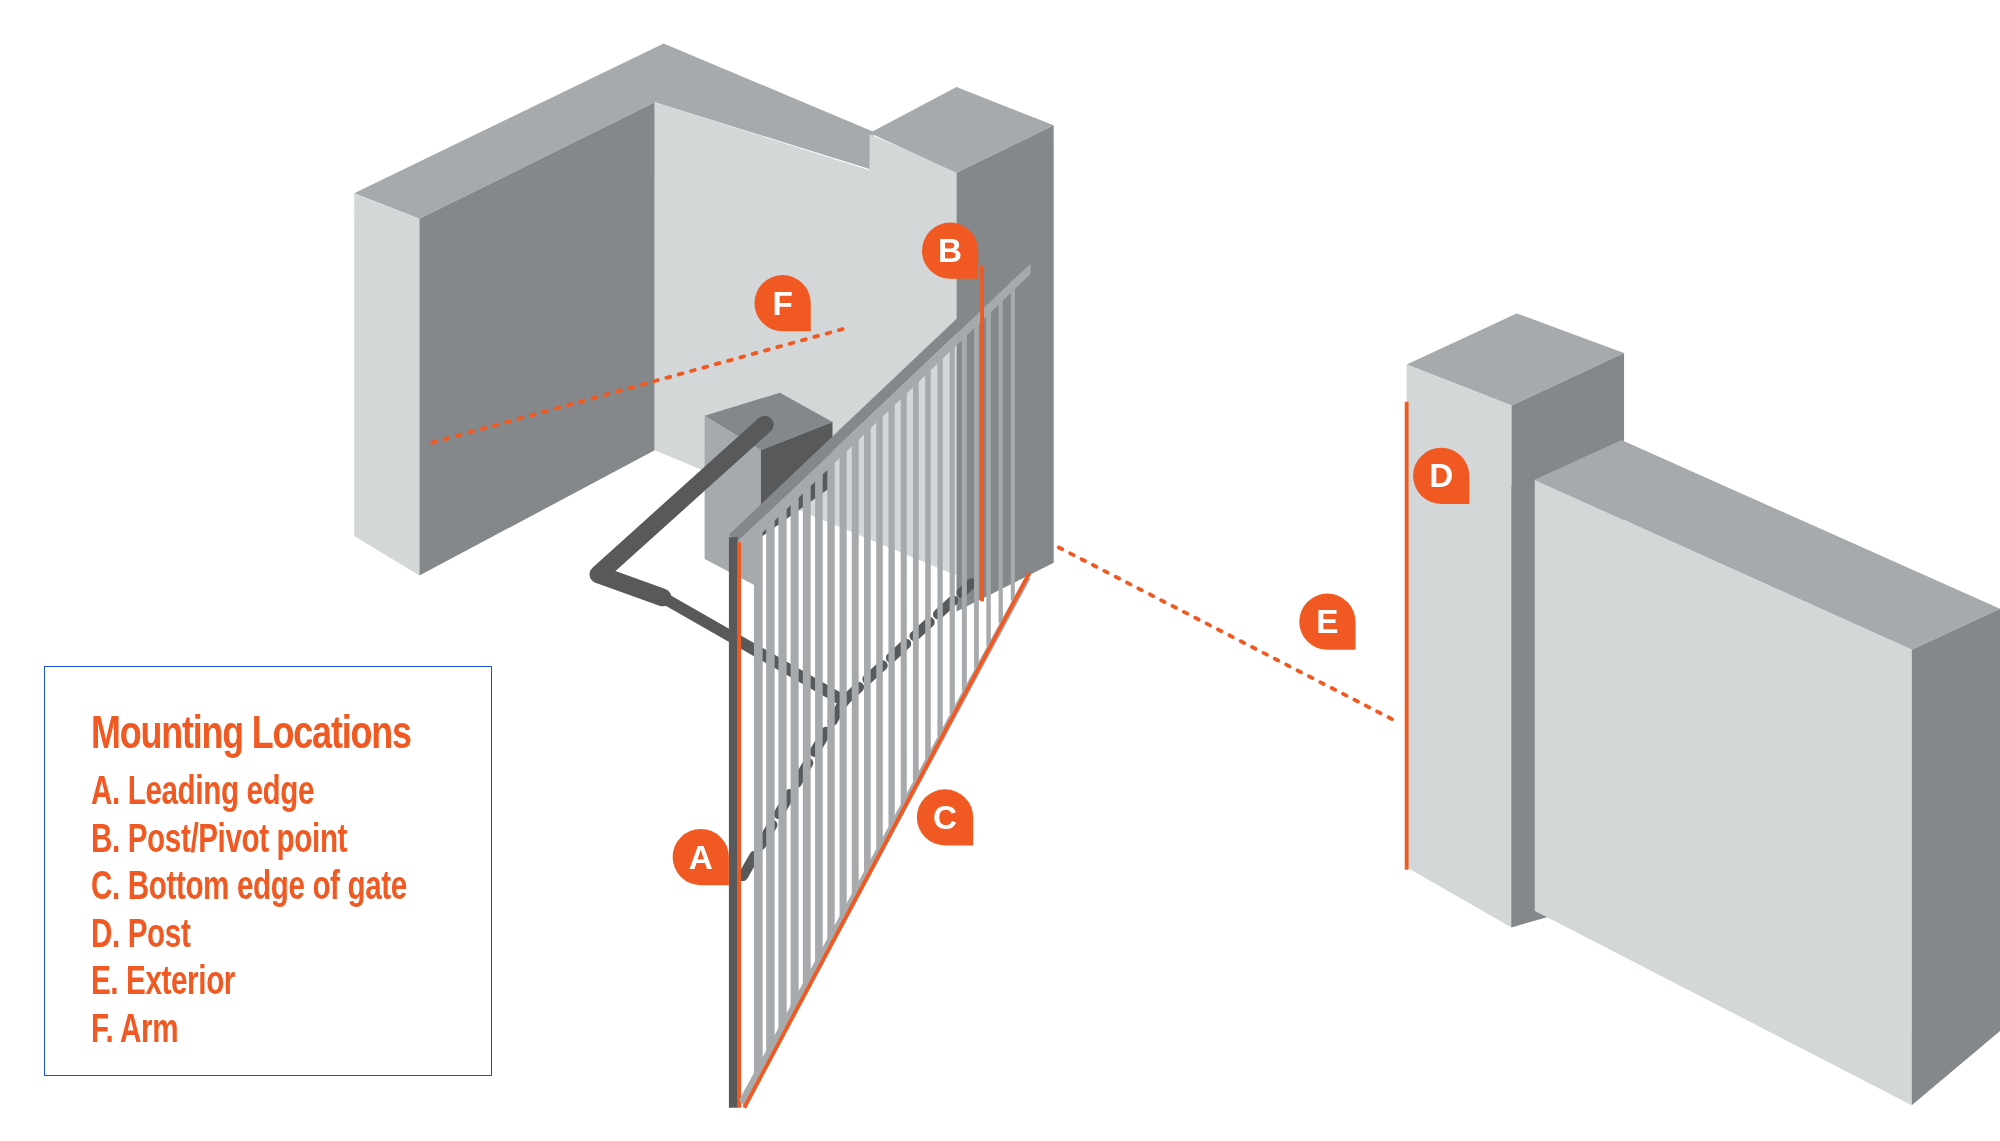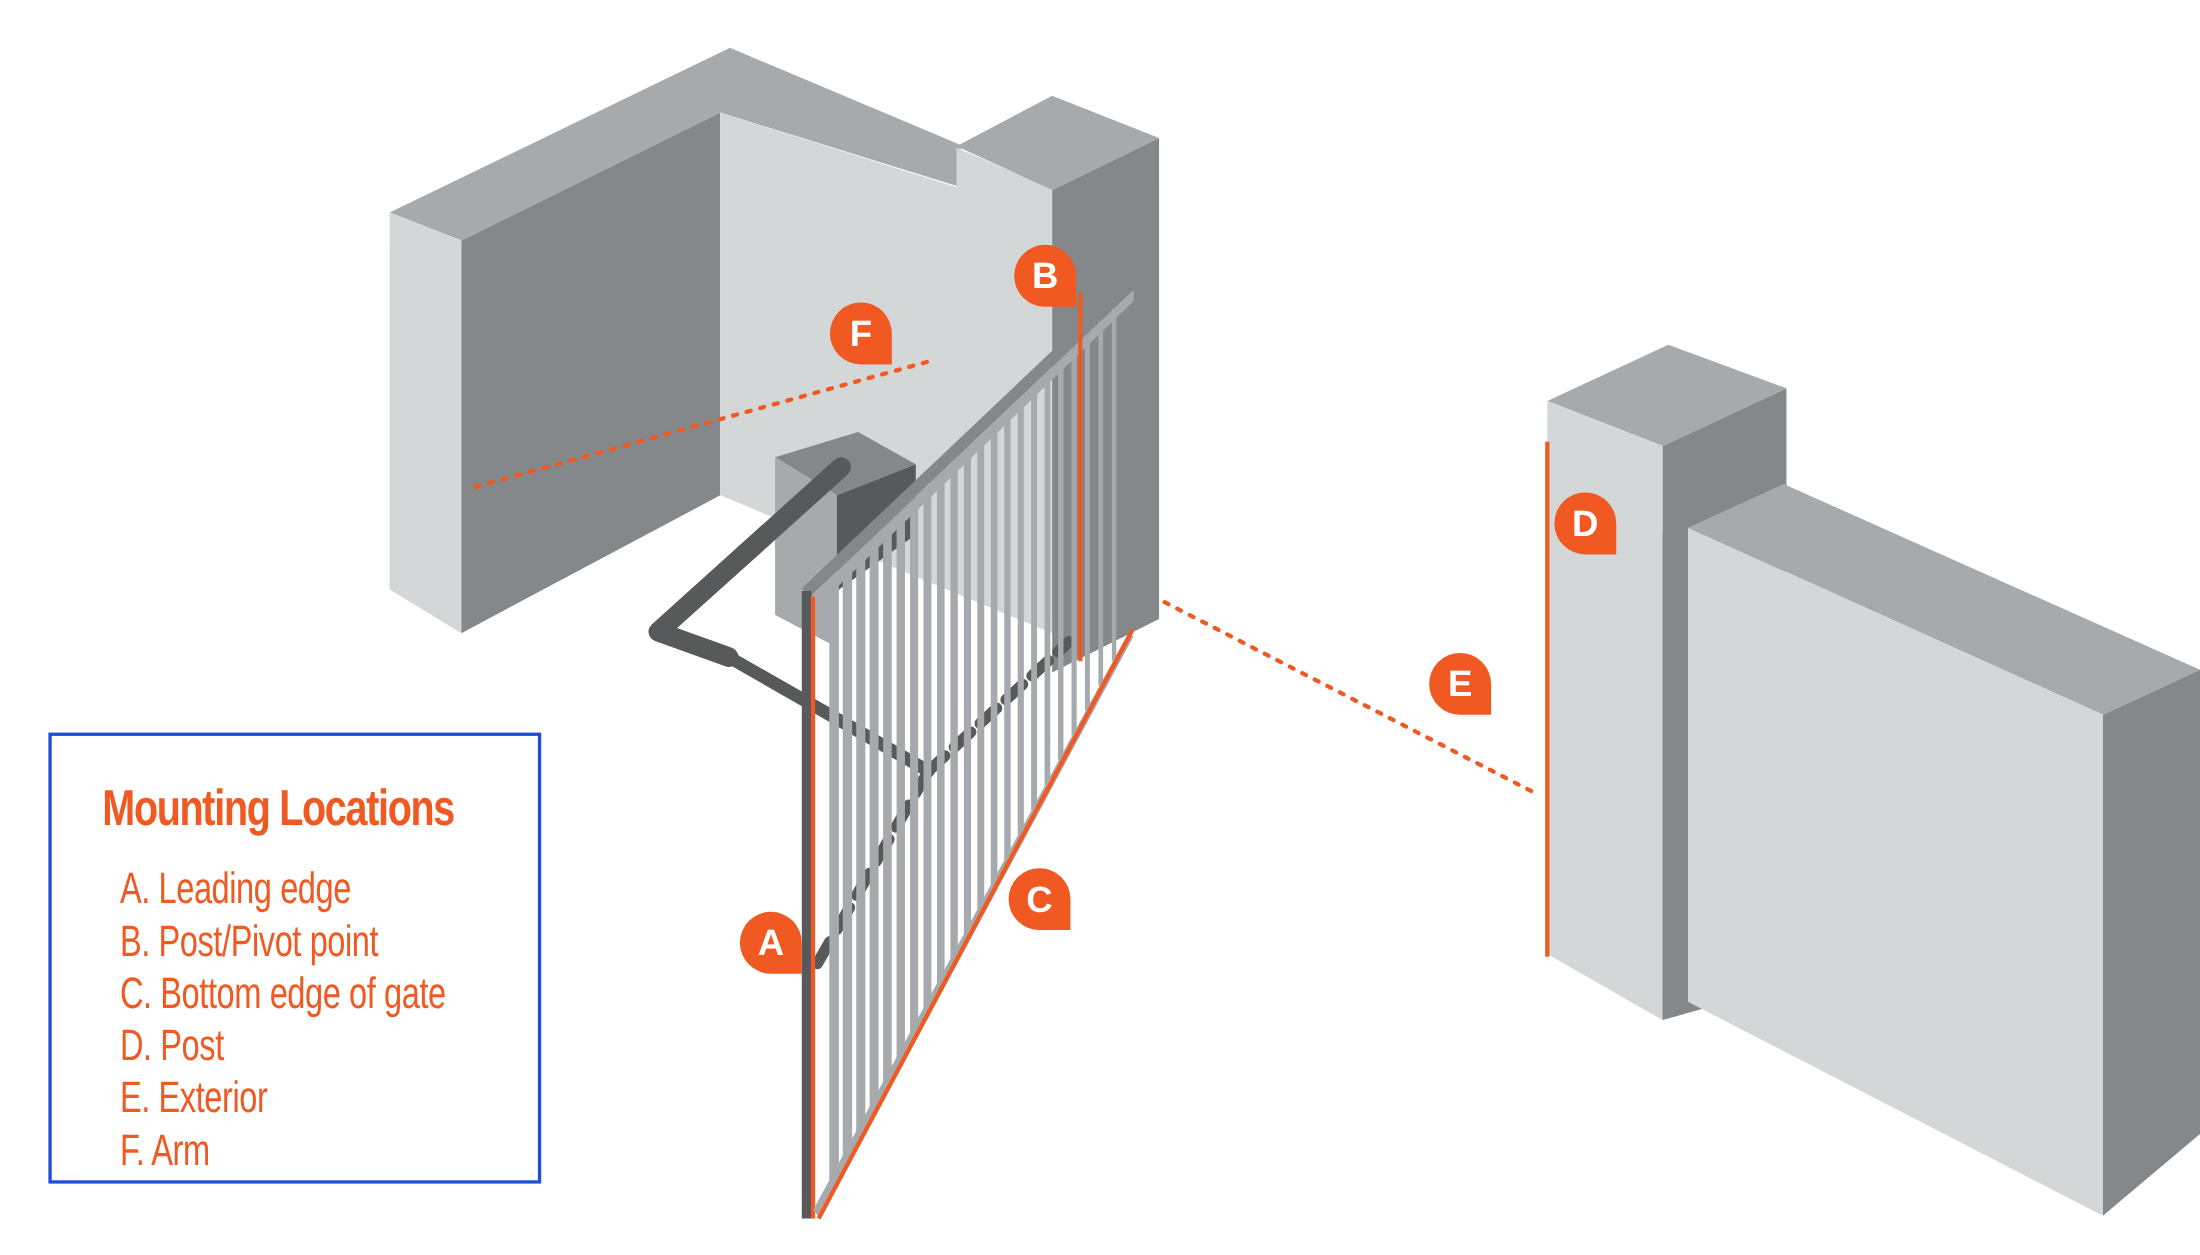--- a/index.html
+++ b/index.html
@@ -1,27 +1,27 @@
 <!DOCTYPE html>
 <html><head>
 <meta charset="utf-8">
 <style>
   html, body { margin:0; padding:0; background:#ffffff; }
   body { width:2000px; height:1141px; position:relative; overflow:hidden; font-family:"Liberation Sans", sans-serif; }
   #scene { position:absolute; left:0; top:0; width:2000px; height:1141px; }
   .legend {
     position:absolute; left:44px; top:666px; width:448px; height:410px;
-    border:3px solid #1d4ed8; box-sizing:border-box; background:#fff;
+    border:1px solid #1d4ed8; box-sizing:border-box; background:#fff;
   }
   .legend-title {
     position:absolute; left:46px; top:38px; color:#f05a22;
     font-family:"Liberation Sans Narrow","Liberation Sans", sans-serif;
     font-size:46px; font-weight:bold; letter-spacing:-1.5px; transform:scaleX(0.78); transform-origin:left top; white-space:nowrap;
   }
-  .legend-list { position:absolute; left:46px; top:100px; margin:16px; padding:0; list-style:none; }
+  .legend-list { position:absolute; left:46px; top:100px; margin:0; padding:0; list-style:none;font-weight:bold; }
   .legend-list li {
     color:#f05a22; font-size:40px; line-height:47.5px; white-space:nowrap;
     transform:scaleX(0.74); transform-origin:left center; letter-spacing:-0.5px;
   }
   .marker-label { font-family:"Liberation Sans", sans-serif; font-weight:bold; fill:#ffffff; font-size:26px; }
 </style>
 </head>
 <body>
 
 <svg id="scene" viewBox="0 0 1564 892" preserveAspectRatio="none" xmlns="http://www.w3.org/2000/svg">

